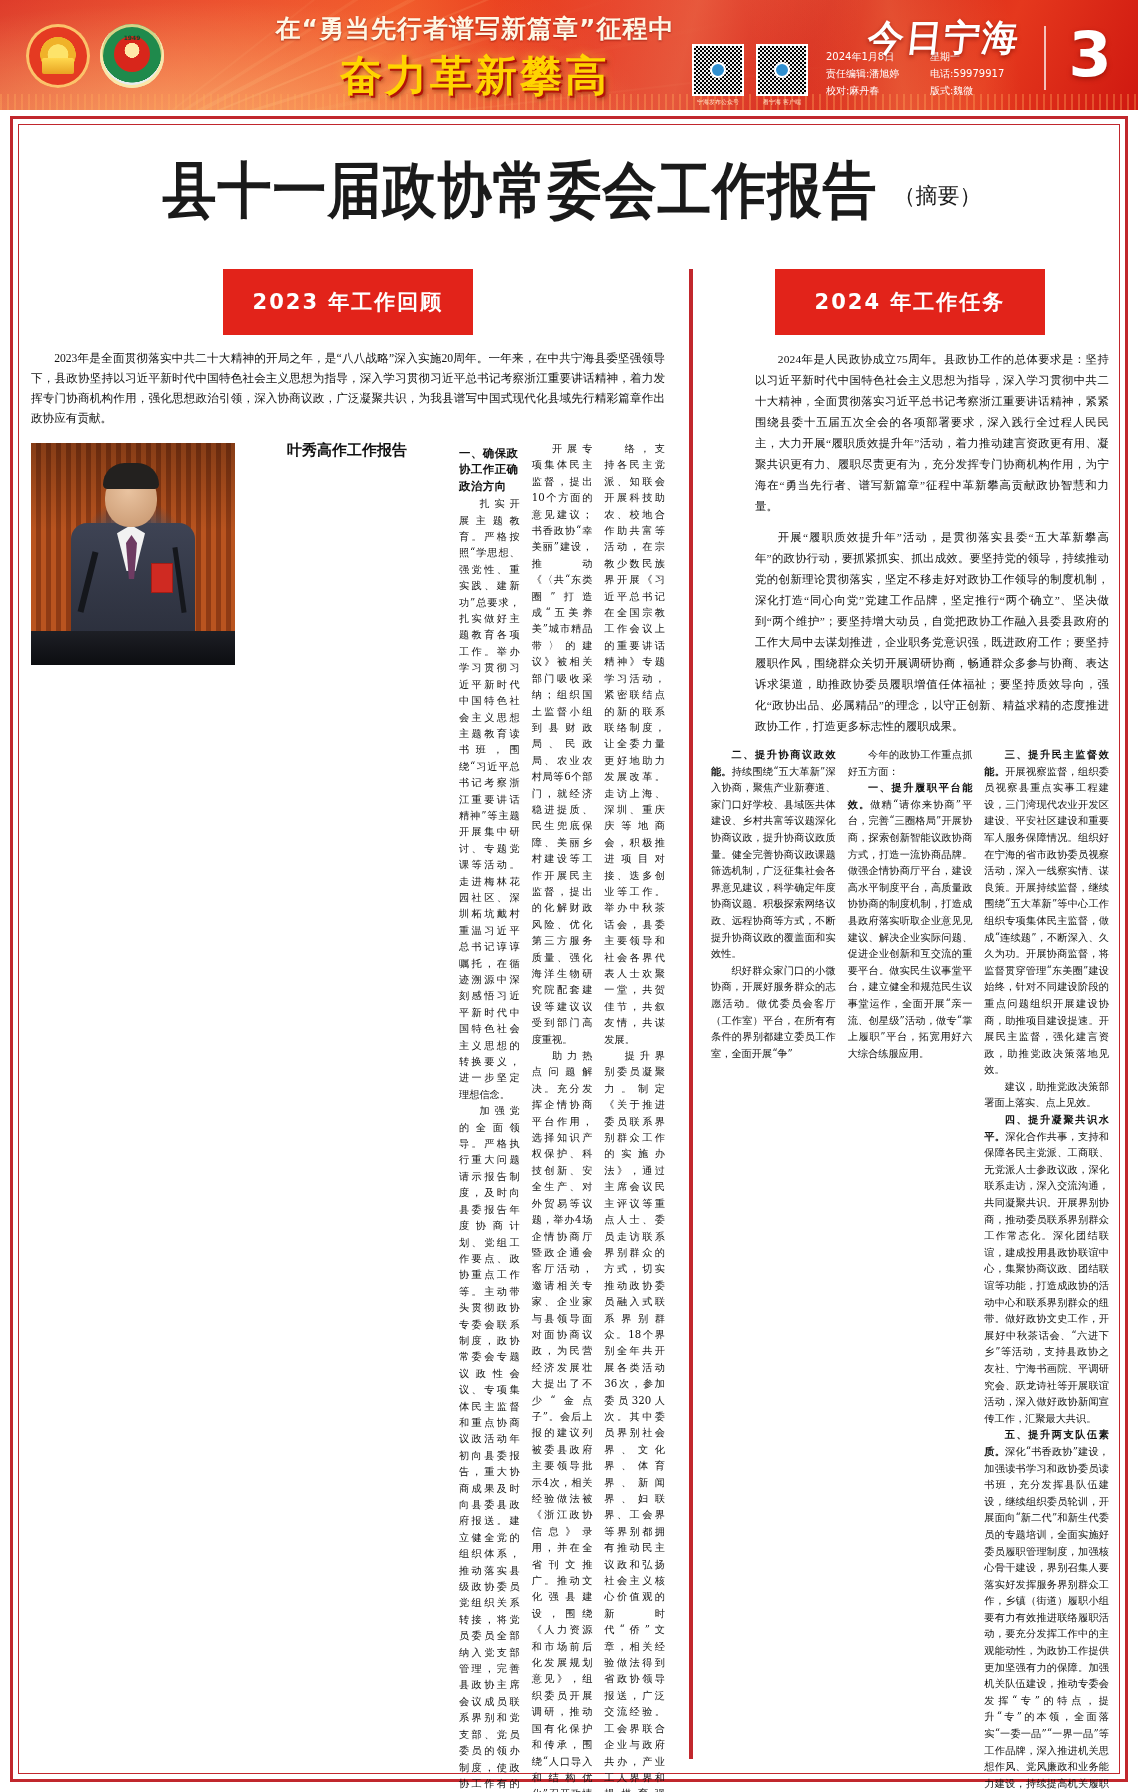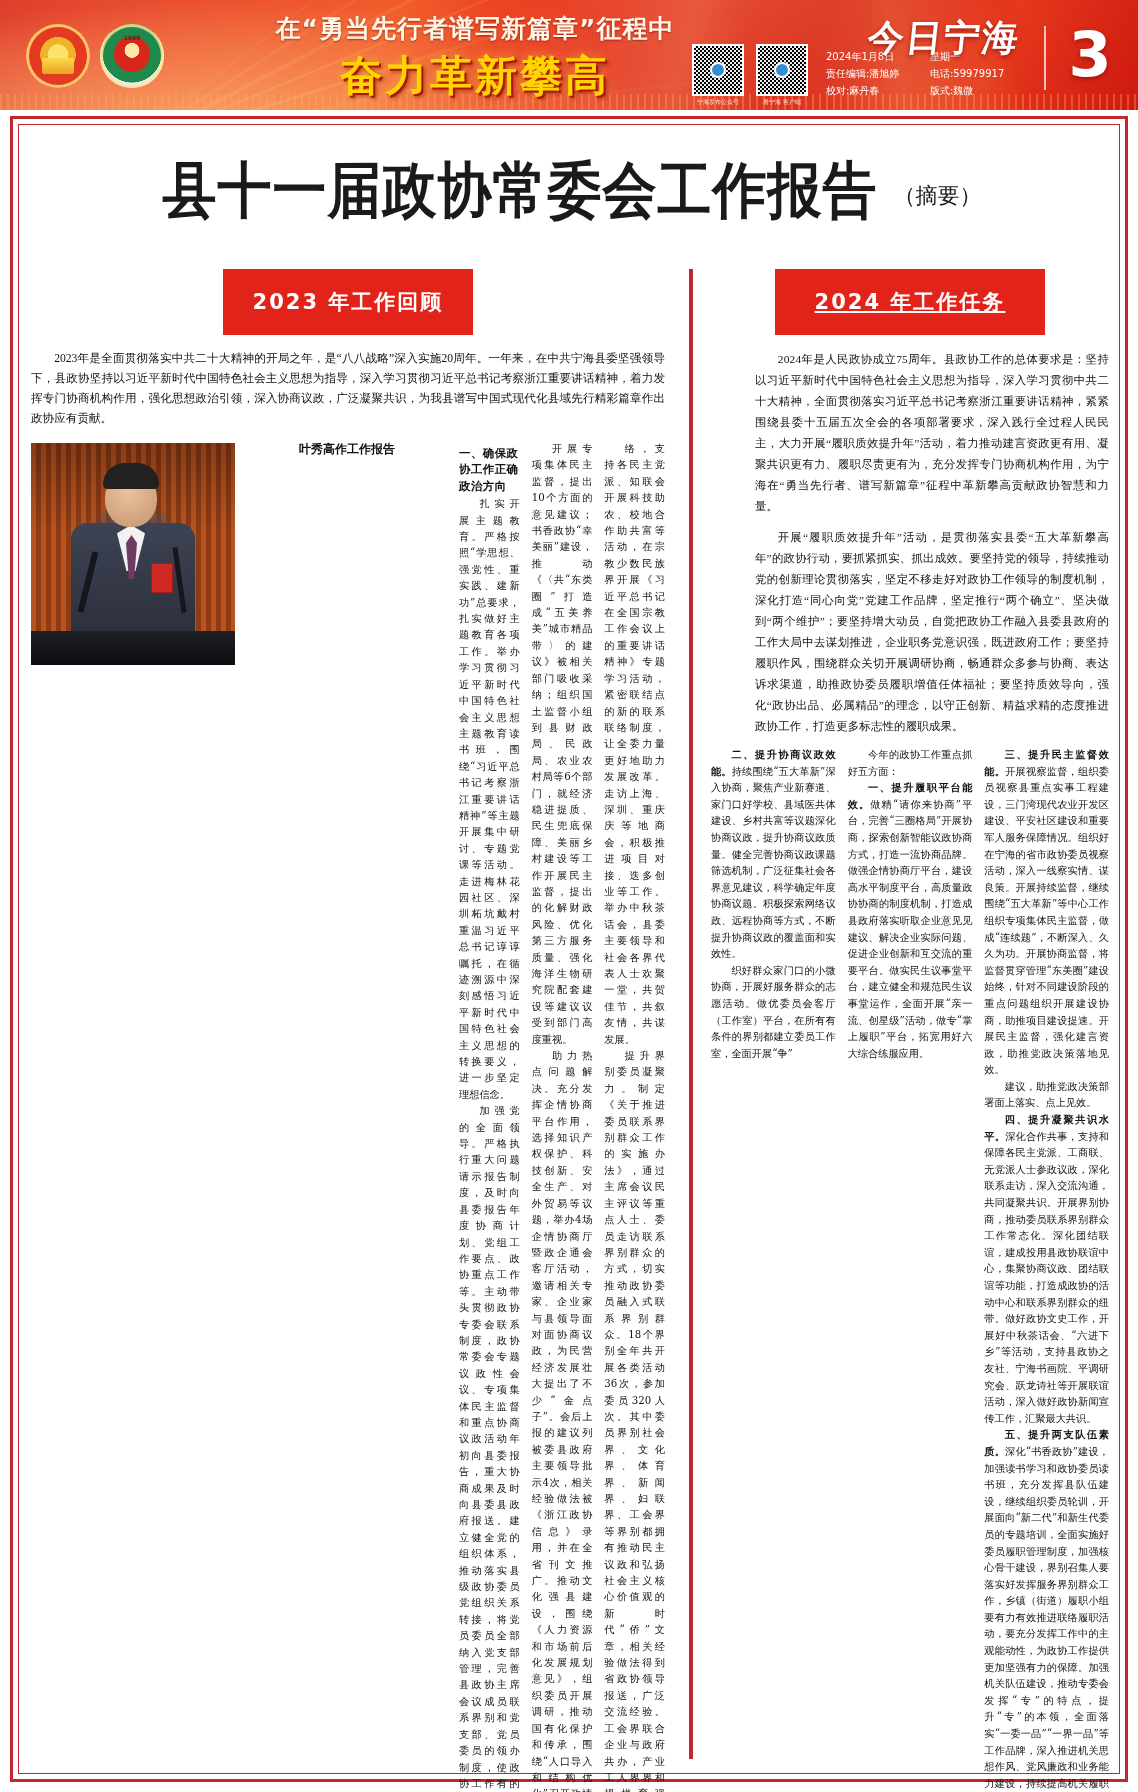--- a/index.html
+++ b/index.html
@@ -119,21 +119,21 @@
   .half.left{width:648px;padding-right:14px;}
   .vrule{width:4px;background:#c1272d;margin:0 10px;height:1490px;}
   .half.right{width:406px;padding-left:8px;}
 
   .banner{
     margin:0 auto 14px auto;background:#e2231a;color:#fff;
     font-size:21px;font-weight:bold;letter-spacing:2px;
     text-align:center;padding:19px 0;
   }
   .banner.l{width:250px;}
-  .banner.r{width:270px;text-decoration:underline;}
+  .banner.r{width:270px;}
 
   .lead{
     font-family:Liberation Serif, serif;
     font-size:11.6px;line-height:20px;text-align:justify;color:#111;
     text-indent:2em;margin:0 0 12px 0;
   }
   .lead.r{font-size:11.4px;line-height:21px;letter-spacing:.2px;margin-left:44px;}
 
   
   .photo{
@@ -151,21 +151,21 @@
     background:linear-gradient(180deg,#3e4354,#2b2f3c);}
   .photo .shirt{position:absolute;left:86px;top:82px;width:28px;height:46px;background:#f2f2f2;clip-path:polygon(50% 0,100% 18%,66% 100%,34% 100%,0 18%);}
   .photo .tie{position:absolute;left:95px;top:92px;width:11px;height:44px;background:#6e3b62;clip-path:polygon(50% 0,100% 18%,74% 100%,26% 100%,0 18%);}
   .photo .badge{position:absolute;left:120px;top:120px;width:22px;height:30px;background:#cf2a22;border:1px solid #a31d16;}
   .photo .mic1{position:absolute;left:54px;top:108px;width:6px;height:62px;background:#15171c;transform:rotate(14deg);}
   .photo .mic2{position:absolute;left:146px;top:104px;width:5px;height:66px;background:#15171c;transform:rotate(-8deg);}
   .photo .desk{position:absolute;left:0;bottom:0;width:204px;height:34px;background:linear-gradient(#1d1f25,#0c0d11);}
   .caption{
     clear:none;width:204px;float:left;text-align:center;
     font-family:Liberation Mono, monospace;
-    font-size:12px;font-weight:bold;color:#111;margin:0 10px 10px 0;
+    font-size:15px;font-weight:bold;color:#111;margin:0 10px 10px 0;
   }
 
   
   .cols{display:flex;gap:12px;}
   .col{font-family:"DejaVu Serif","Liberation Serif",serif;color:#111;}
   .half.left .col{width:204px;font-size:10.2px;line-height:16.4px;}
   .half.right .col{width:190px;font-size:10.2px;line-height:16.6px;}
   .col p{margin:0;text-align:justify;text-indent:2em;}
   .col h3{
     margin:4px 0 2px 0;text-align:left;font-size:11.4px;font-weight:bold;

